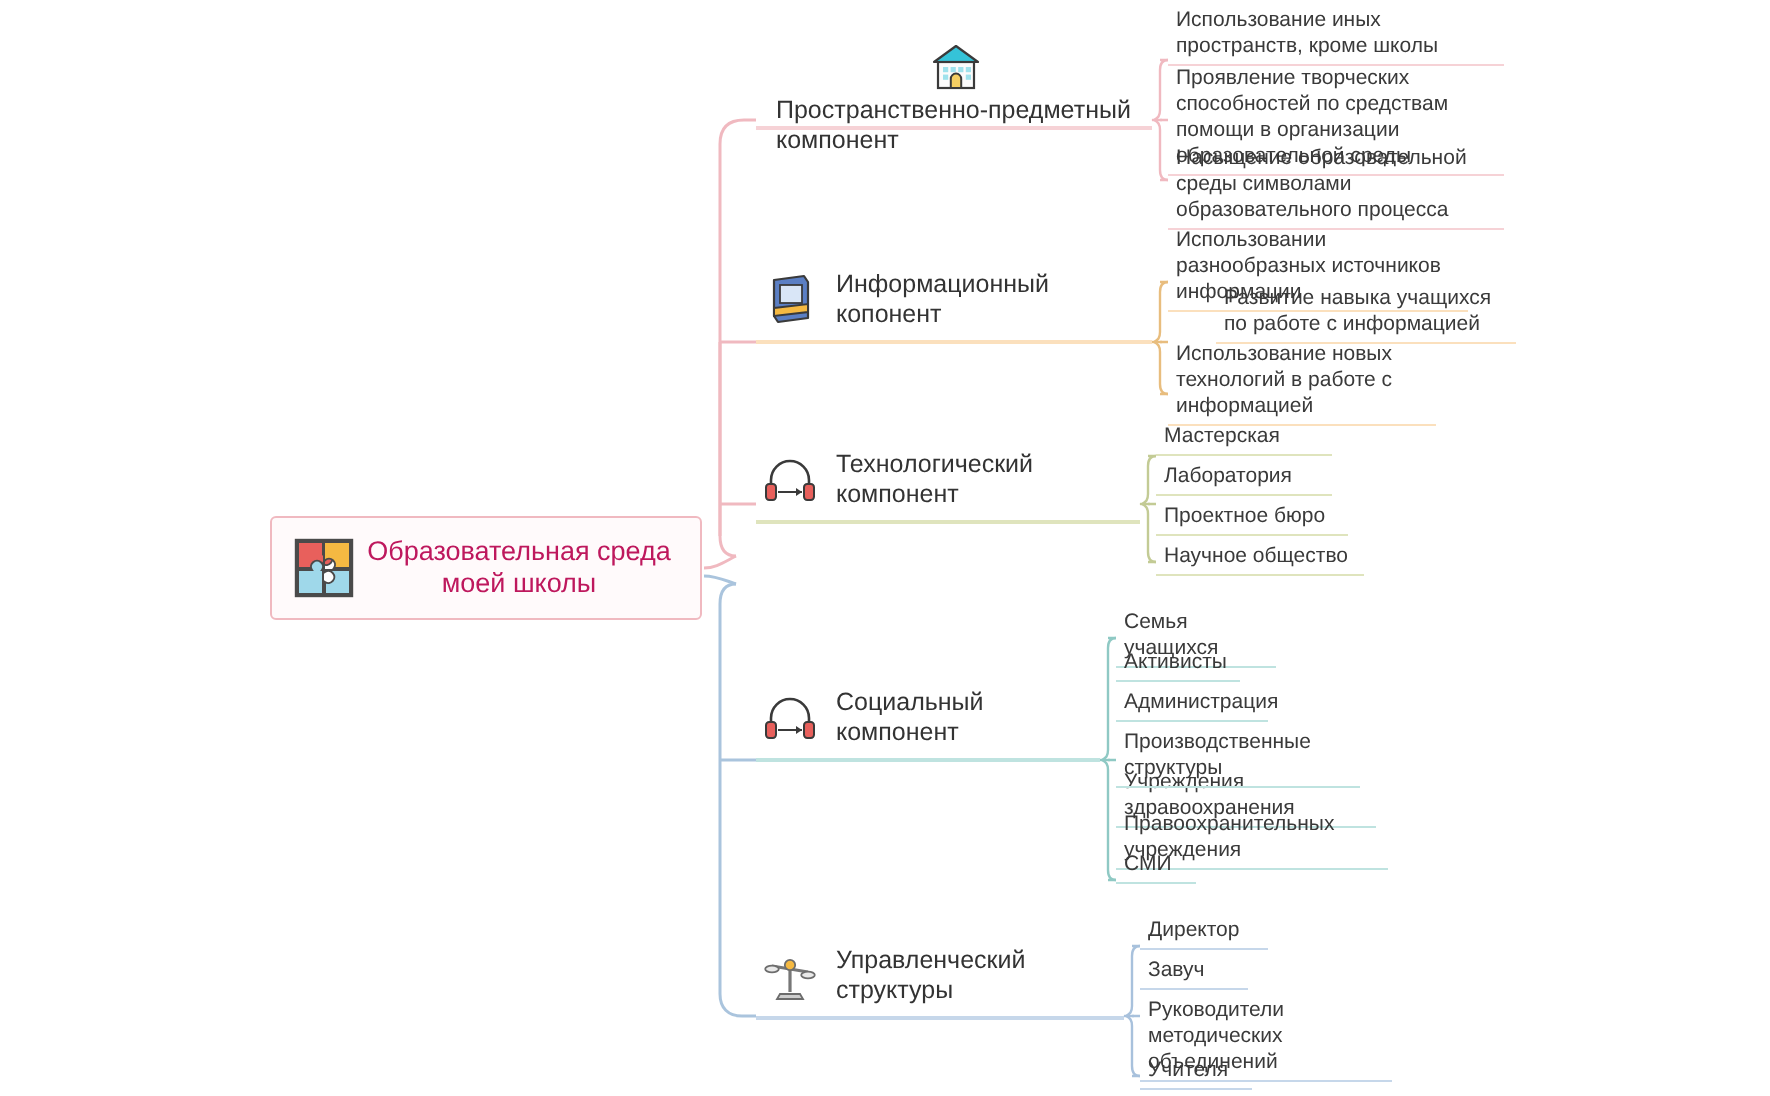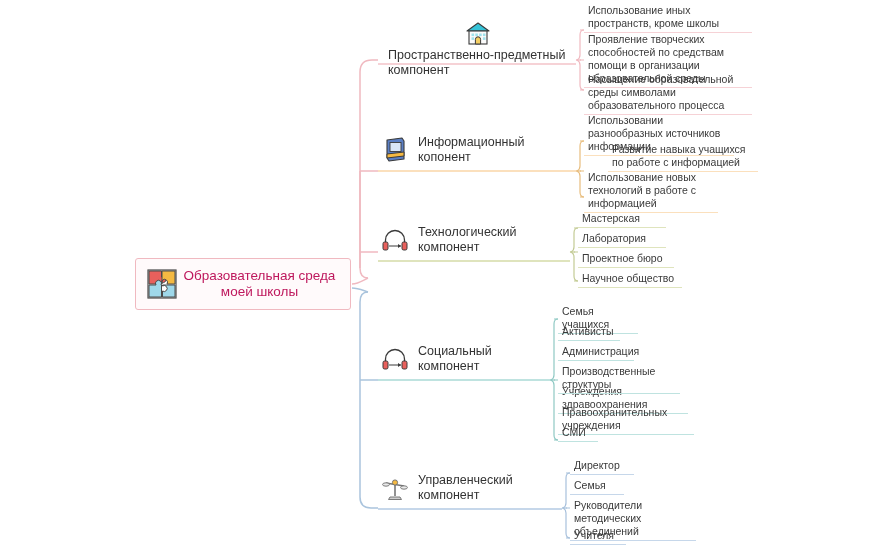--- a/index.html
+++ b/index.html
@@ -245,31 +245,31 @@
       <span class="icon">
         <svg viewBox="0 0 30 30" width="30" height="30">
           <path d="M15 9 V23" stroke="#777" stroke-width="1.6"></path>
           <path d="M6 10 L24 13" stroke="#777" stroke-width="1.4"></path>
           <circle cx="15" cy="9.5" r="2.6" fill="#f5b942" stroke="#6d6d6d" stroke-width="0.9"></circle>
           <ellipse cx="6" cy="11.5" rx="3.4" ry="1.7" fill="#e9e9e9" stroke="#6d6d6d" stroke-width="0.9"></ellipse>
           <ellipse cx="24" cy="14.5" rx="3.4" ry="1.7" fill="#e9e9e9" stroke="#6d6d6d" stroke-width="0.9"></ellipse>
           <path d="M10 24 h10 l1.5 2.5 h-13 Z" fill="#cfcfcf" stroke="#6d6d6d" stroke-width="0.9"></path>
         </svg>
       </span>
-      <span class="branch-label">Управленческий компонент</span>
+      <span class="branch-label">Управленческий структуры</span>
     </div>
     <div class="branch-rule" style="border-top-color:#c6d7ea;"></div>
   </div>
 
   <div class="leaf" style="left:570px; top:459px; width:64px;">
     <div class="leaf-text">Директор</div>
     <div class="leaf-rule" style="border-top-color:#c6d7ea;"></div>
   </div>
   <div class="leaf" style="left:570px; top:479px; width:54px;">
-    <div class="leaf-text">Семья</div>
+    <div class="leaf-text">Завуч</div>
     <div class="leaf-rule" style="border-top-color:#c6d7ea;"></div>
   </div>
   <div class="leaf" style="left:570px; top:499px; width:126px;">
     <div class="leaf-text">Руководители методических объединений</div>
     <div class="leaf-rule" style="border-top-color:#c6d7ea;"></div>
   </div>
   <div class="leaf" style="left:570px; top:529px; width:56px;">
     <div class="leaf-text">Учителя</div>
     <div class="leaf-rule" style="border-top-color:#c6d7ea;"></div>
   </div>

